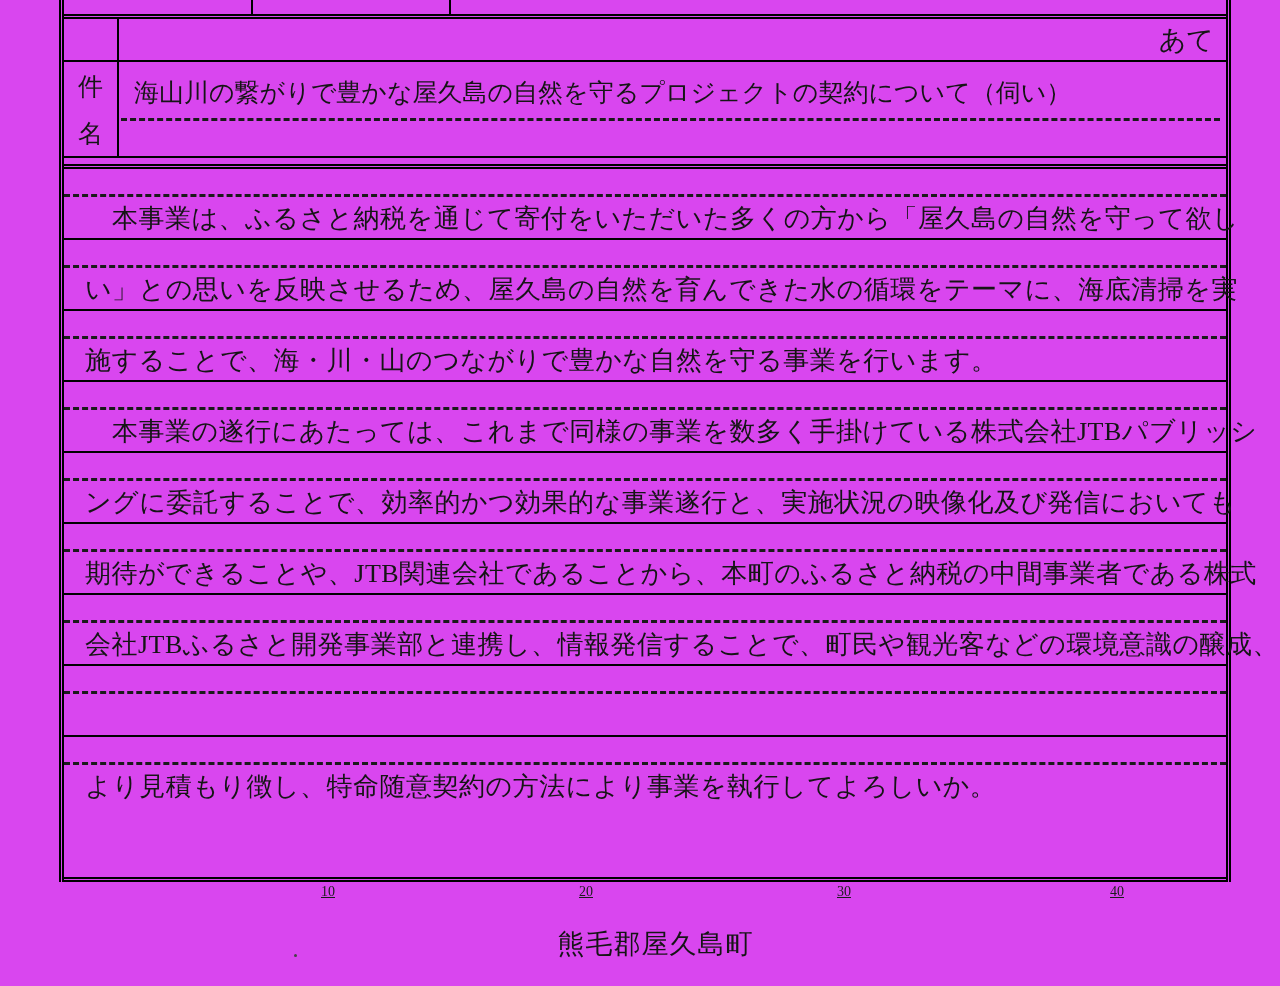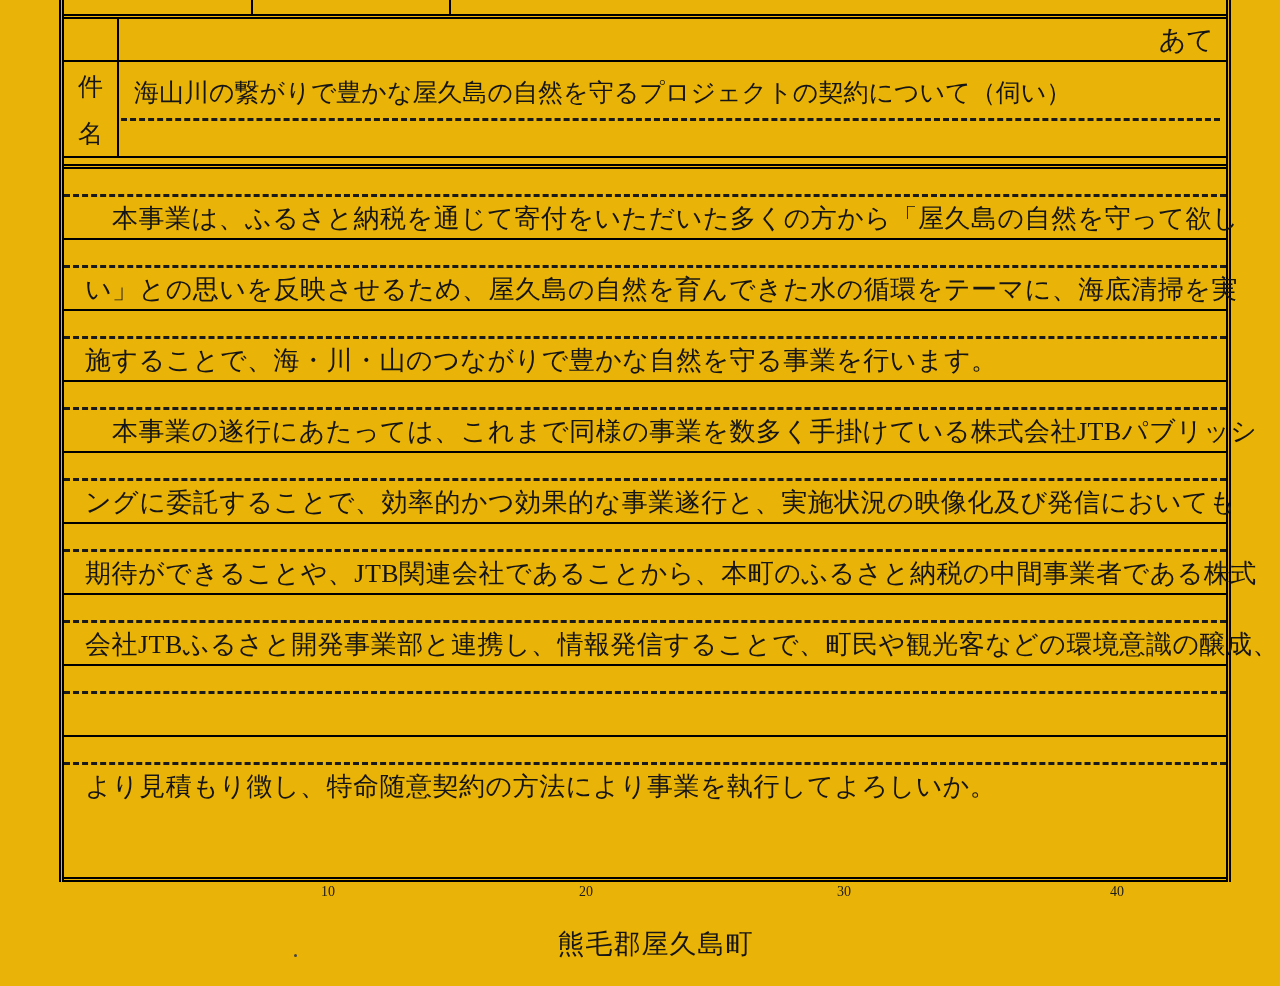--- a/index.html
+++ b/index.html
@@ -1,20 +1,20 @@
 <!DOCTYPE html>
 <html><head>
 <meta charset="utf-8">
 <style>
   * { margin:0; padding:0; box-sizing:border-box; }
   html,body { background:#ffffff; }
   .page {
     position:relative;
     width:1280px; height:986px;
-    background:#eab308;
+    background:#d946ef;
     overflow:hidden;
     font-family:"Liberation Serif","DejaVu Serif",serif;
     color:#151515;
   }
   .frame {
     position:absolute; left:59px; top:0;
     width:1172px; height:882px;
     border-left:5px double #000;
     border-right:5px double #000;
   }
@@ -66,21 +66,21 @@
     letter-spacing:0.5px;
   }
   .brow.indent-1 .btext { left:48px;margin-top:18px; }
   .brow.indent-2 .btext { left:48px; }
   
   .ruler-mark {
     position:absolute; top:884;
     font-size:14px; color:#1b1b1b;
     transform:translateX(-50%);
   }
-  .ruler-mark { top:884px; }
+  .ruler-mark { top:884px;text-decoration:underline; }
   .municipality {
     position:absolute; top:926px; left:0; width:1280px;
     text-align:center; font-size:27px; letter-spacing:1px;padding-left:31px;
   }
   .stray-dot {
     position:absolute; left:294px; top:954px;
     width:3px; height:3px; background:#444; border-radius:50%;
   }
 </style>
 </head>

